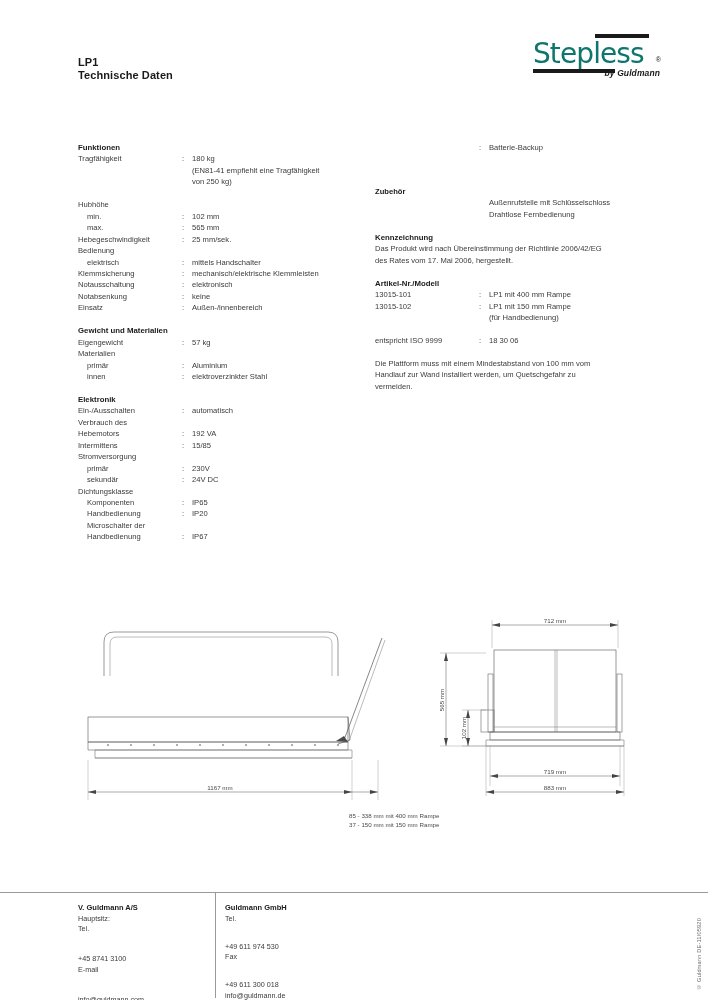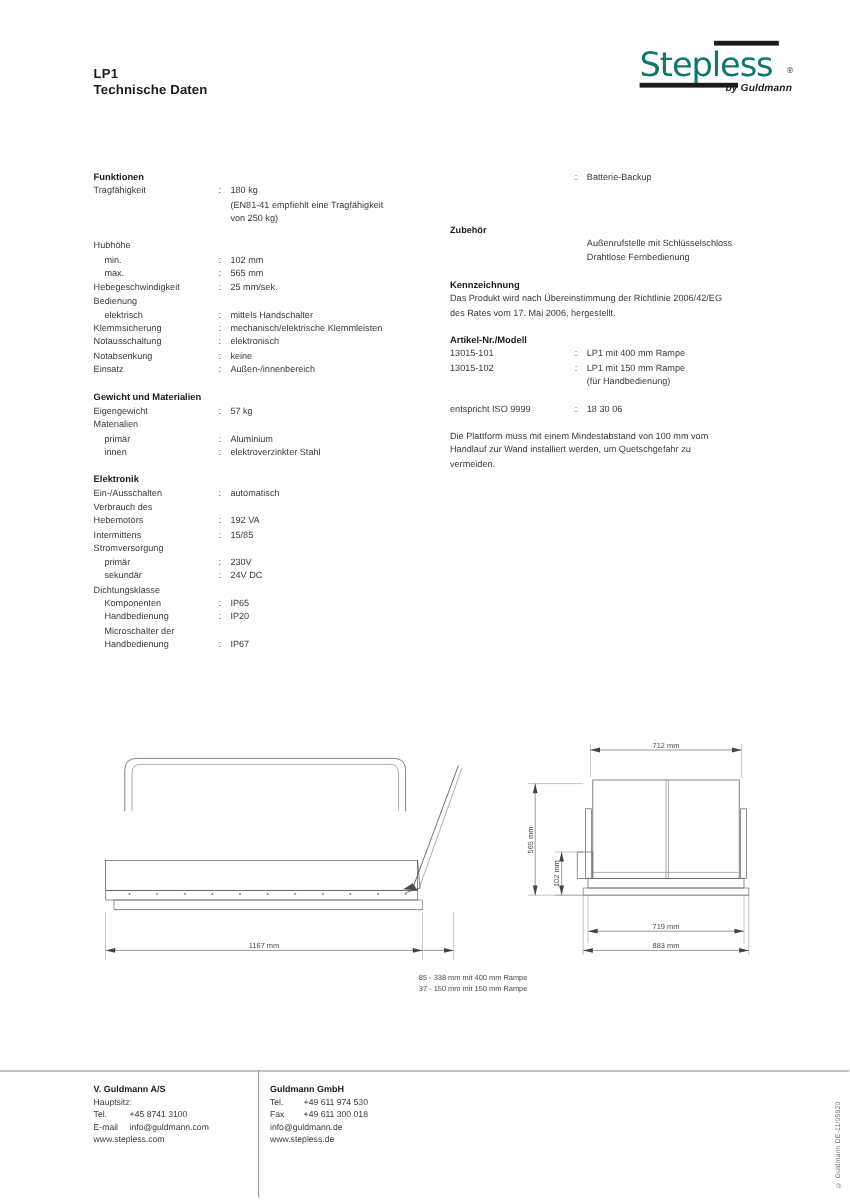--- a/index.html
+++ b/index.html
@@ -160,21 +160,21 @@
     line-height: 10.2px;
   }
   .fcol-1 { left: 78px;  top: 903px; }
   .fcol-2 { left: 225px; top: 903px; }
   .f-head {
     font-weight: bold;
     color: #1a1a1a;
     font-size: 7.5px;
     margin-bottom: 1px;
   }
-  .f-line { display: flex; white-space: nowrap; }
+  .f-line { display: flex; white-space: nowrap; flex-direction: column; }
   .f-line .k { width: 28px; flex: 0 0 28px; }
   .f-line .k.wide { width: 30px; flex: 0 0 30px; }
 
   .copyright {
     position: absolute;
     right: 6px;
     bottom: 10px;
     font-size: 5.6px;
     color: #6a6a6a;
     writing-mode: vertical-rl;

